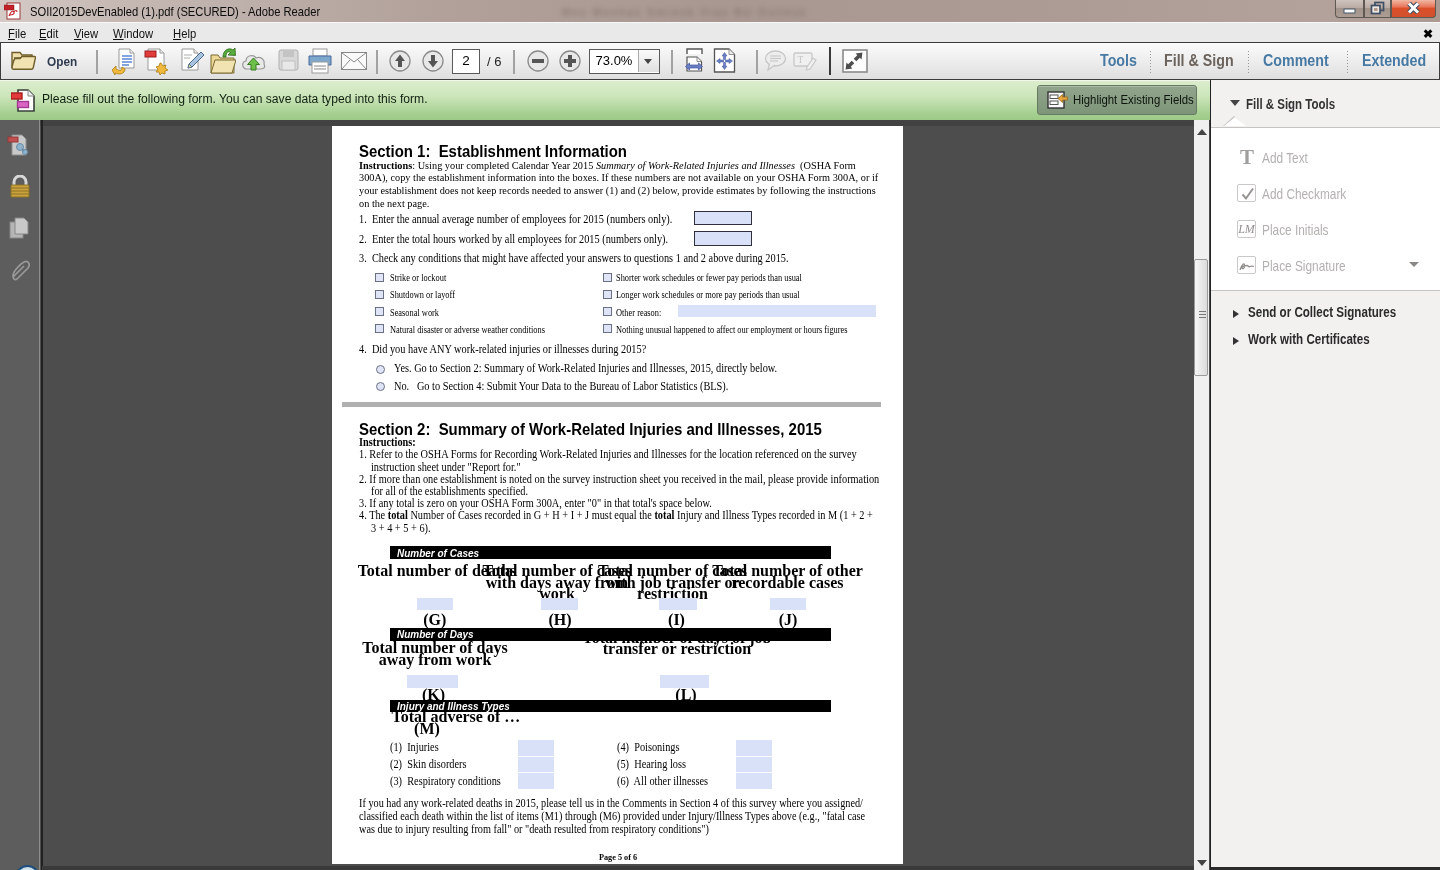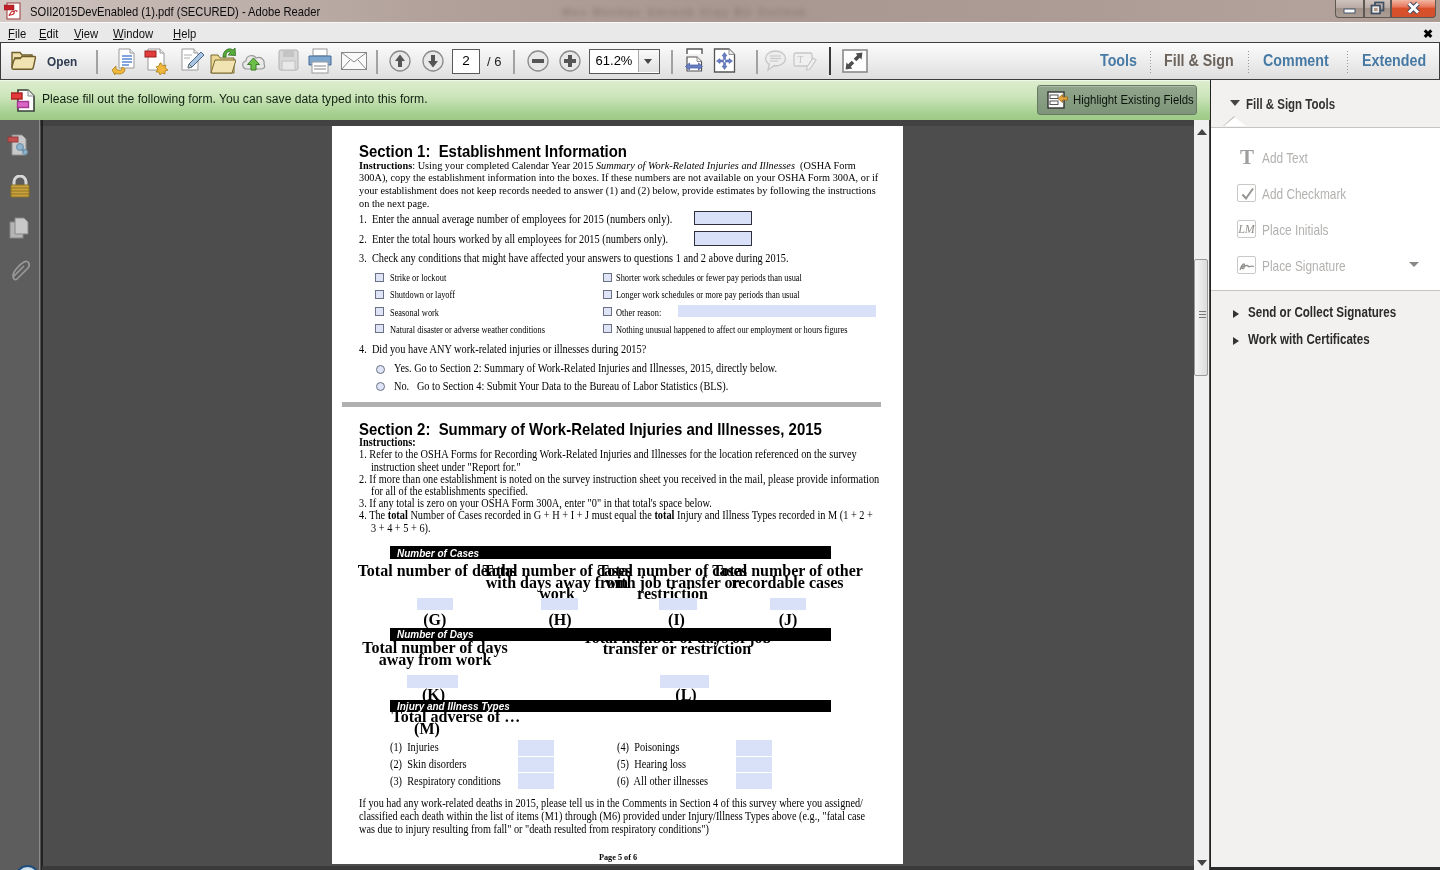--- a/index.html
+++ b/index.html
@@ -195,21 +195,21 @@
 
   <svg class="abs" style="left:526px;top:7px" width="22" height="22" viewBox="0 0 22 22">
     <circle cx="11" cy="11" r="10" fill="#e8e8e8" stroke="#8a8a8a" stroke-width="1.3"></circle>
     <rect x="5" y="9" width="12" height="4" fill="#555"></rect>
   </svg>
   <svg class="abs" style="left:558px;top:7px" width="22" height="22" viewBox="0 0 22 22">
     <circle cx="11" cy="11" r="10" fill="#e8e8e8" stroke="#8a8a8a" stroke-width="1.3"></circle>
     <path d="M9 5 L13 5 L13 9 L17 9 L17 13 L13 13 L13 17 L9 17 L9 13 L5 13 L5 9 L9 9 Z" fill="#555"></path>
   </svg>
   <div class="abs" style="left:588px;top:5.5px;width:71px;height:25px;background:#fff;border:1.5px solid #5a5a5a"></div>
-  <div class="abs" style="left:589.5px;top:7px;width:47px;height:22px;font-size:13px;text-align:center;line-height:22px;color:#000">61.2%</div>
+  <div class="abs" style="left:589.5px;top:7px;width:47px;height:22px;font-size:13px;text-align:center;line-height:22px;color:#000">73.0%</div>
   <div class="abs" style="left:637px;top:7px;width:20.5px;height:22px;background:linear-gradient(#fafafa,#e0e0e0);border-left:1px solid #aaa"></div>
   <div class="abs" style="left:643px;top:16px;width:0;height:0;border-left:4.5px solid transparent;border-right:4.5px solid transparent;border-top:5.5px solid #444"></div>
   <div class="tsep" style="left:670px"></div>
 
   <svg class="abs" style="left:684px;top:5px" width="19" height="24" viewBox="0 0 19 24">
     <path d="M2 6 L2 1 L17 1 L17 6" fill="#fff" stroke="#555" stroke-width="1.4"></path>
     <path d="M2 9 L12 9 L16.5 13.5 L16.5 23 L2 23 Z" fill="#fff" stroke="#555" stroke-width="1.2"></path>
     <path d="M12 9 L12 13.5 L16.5 13.5" fill="#eee" stroke="#777" stroke-width="0.8"></path>
     <path d="M0.5 18.5 L4.5 15 L4.5 17 L13.5 17 L13.5 15 L17.5 18.5 L13.5 22 L13.5 20 L4.5 20 L4.5 22 Z" fill="#6b7fc4" stroke="#3e549e" stroke-width="0.7"></path>
   </svg>

